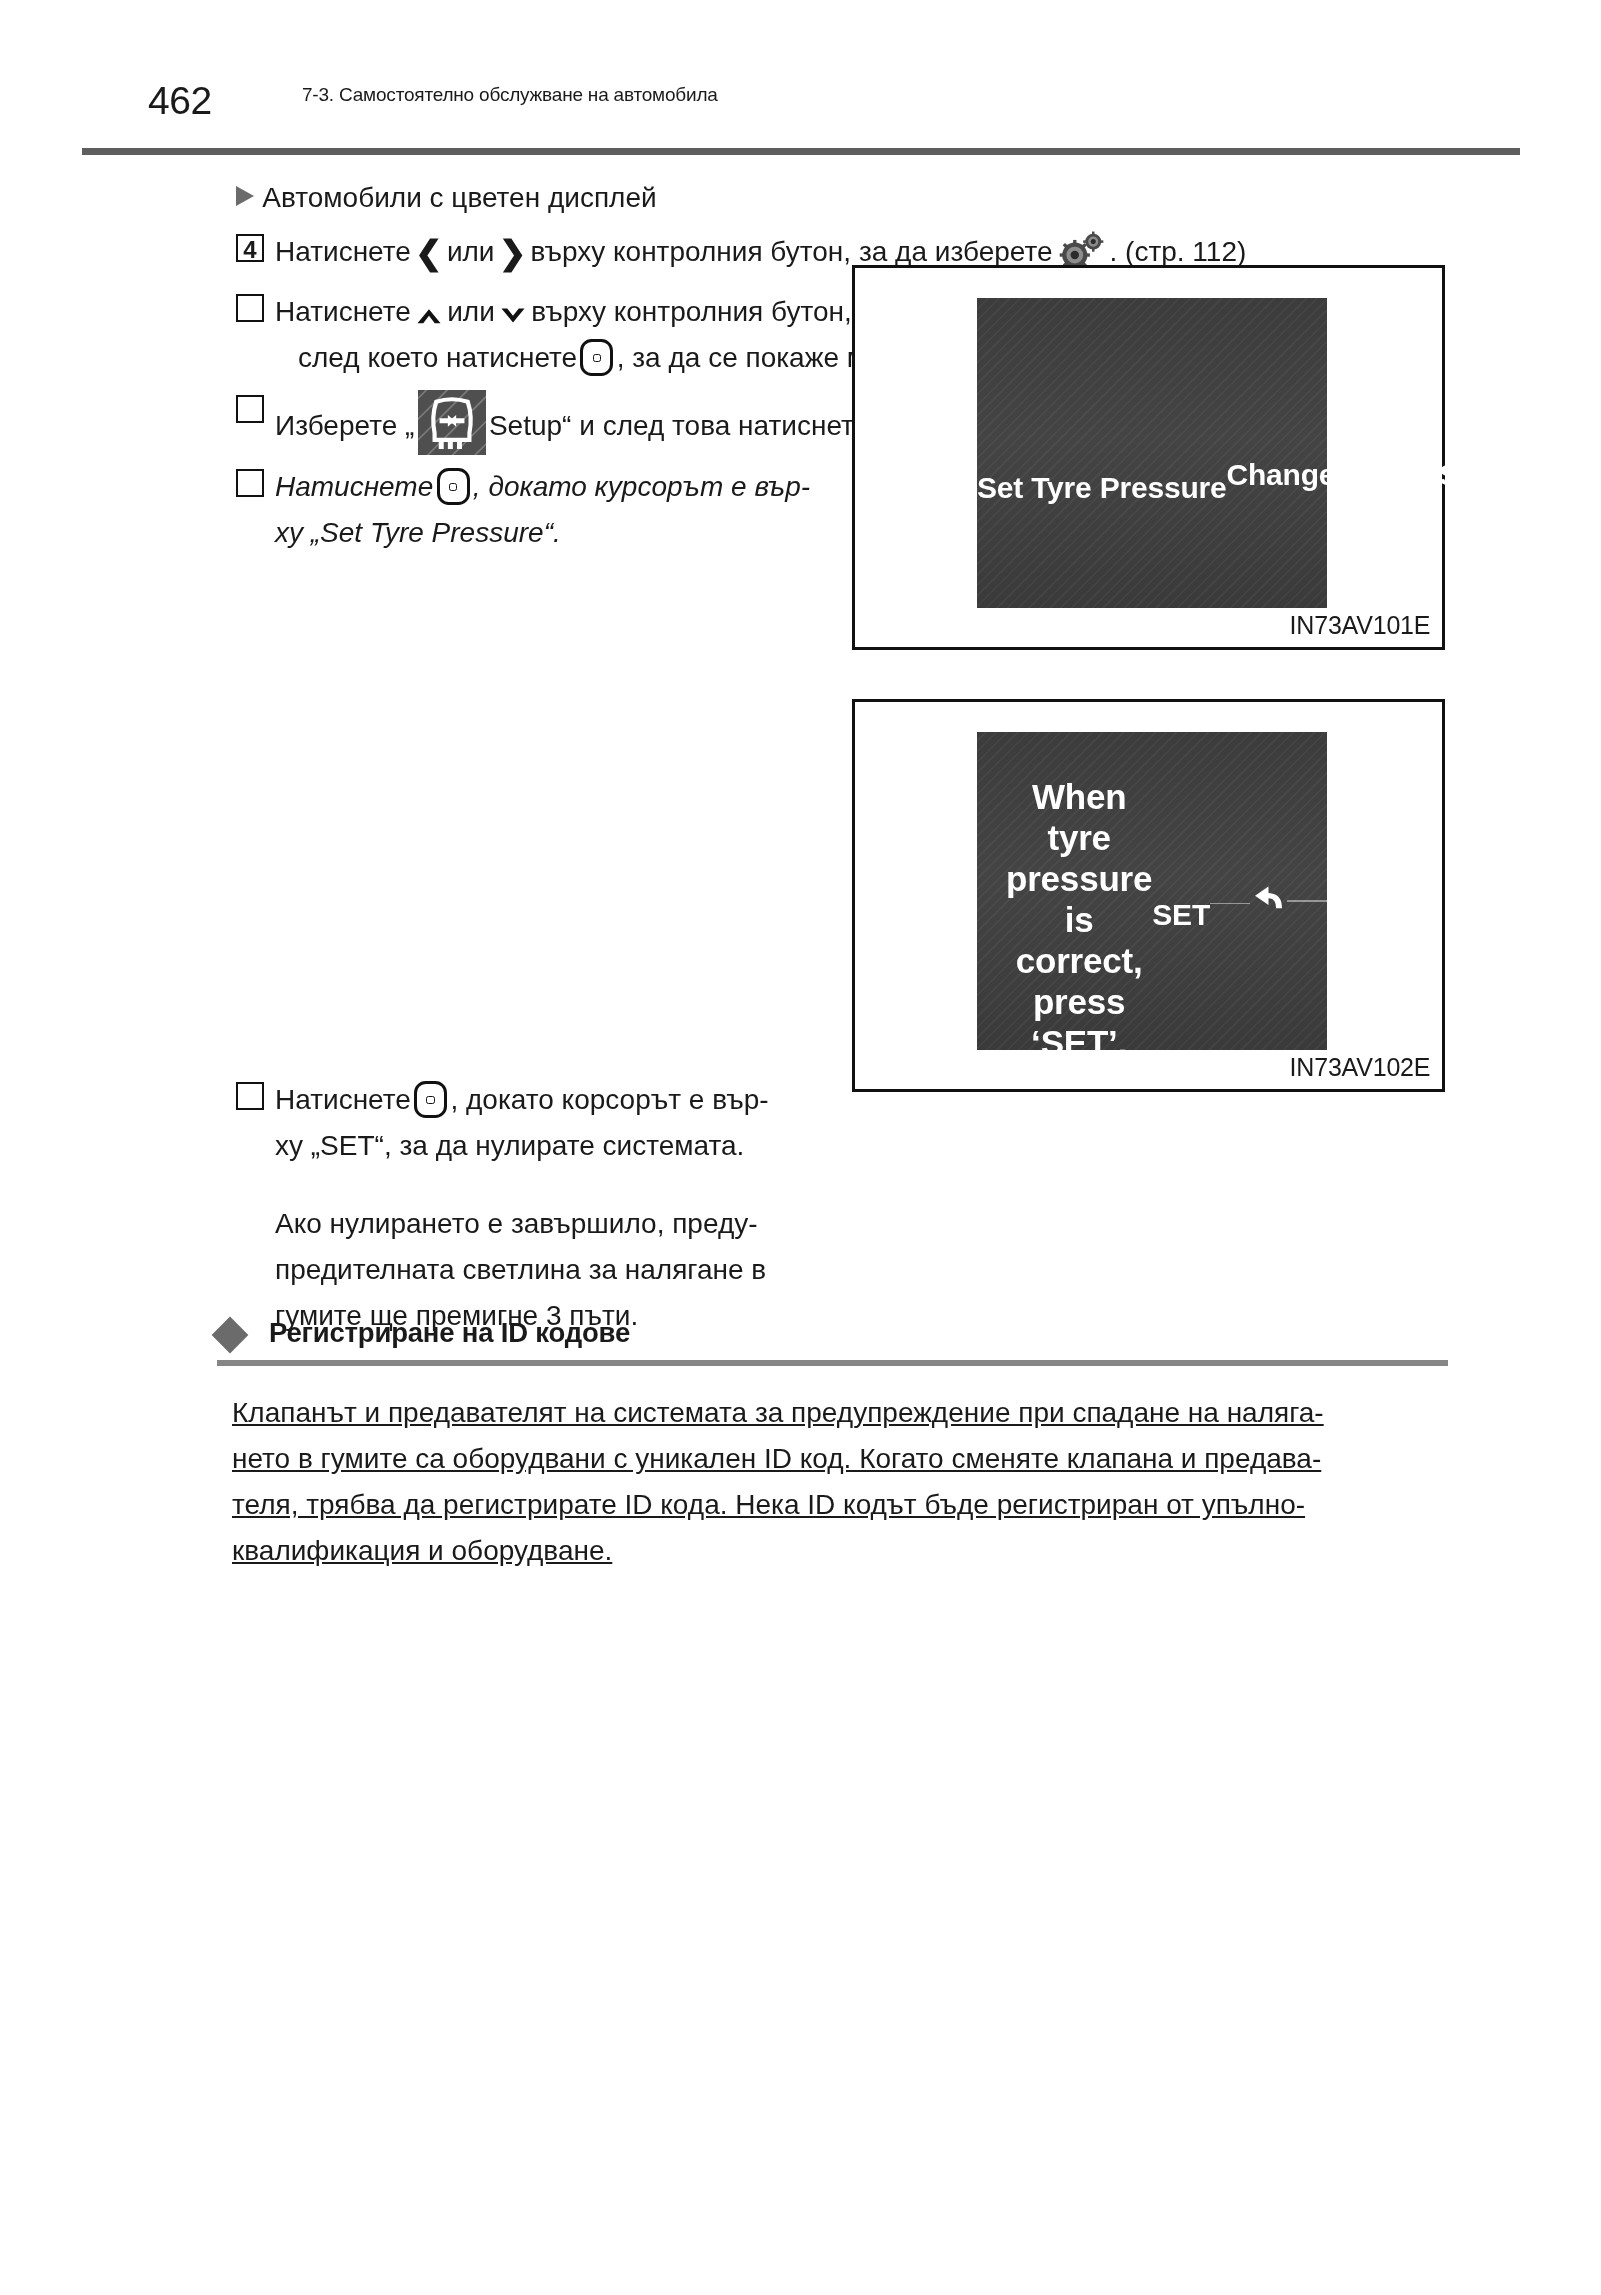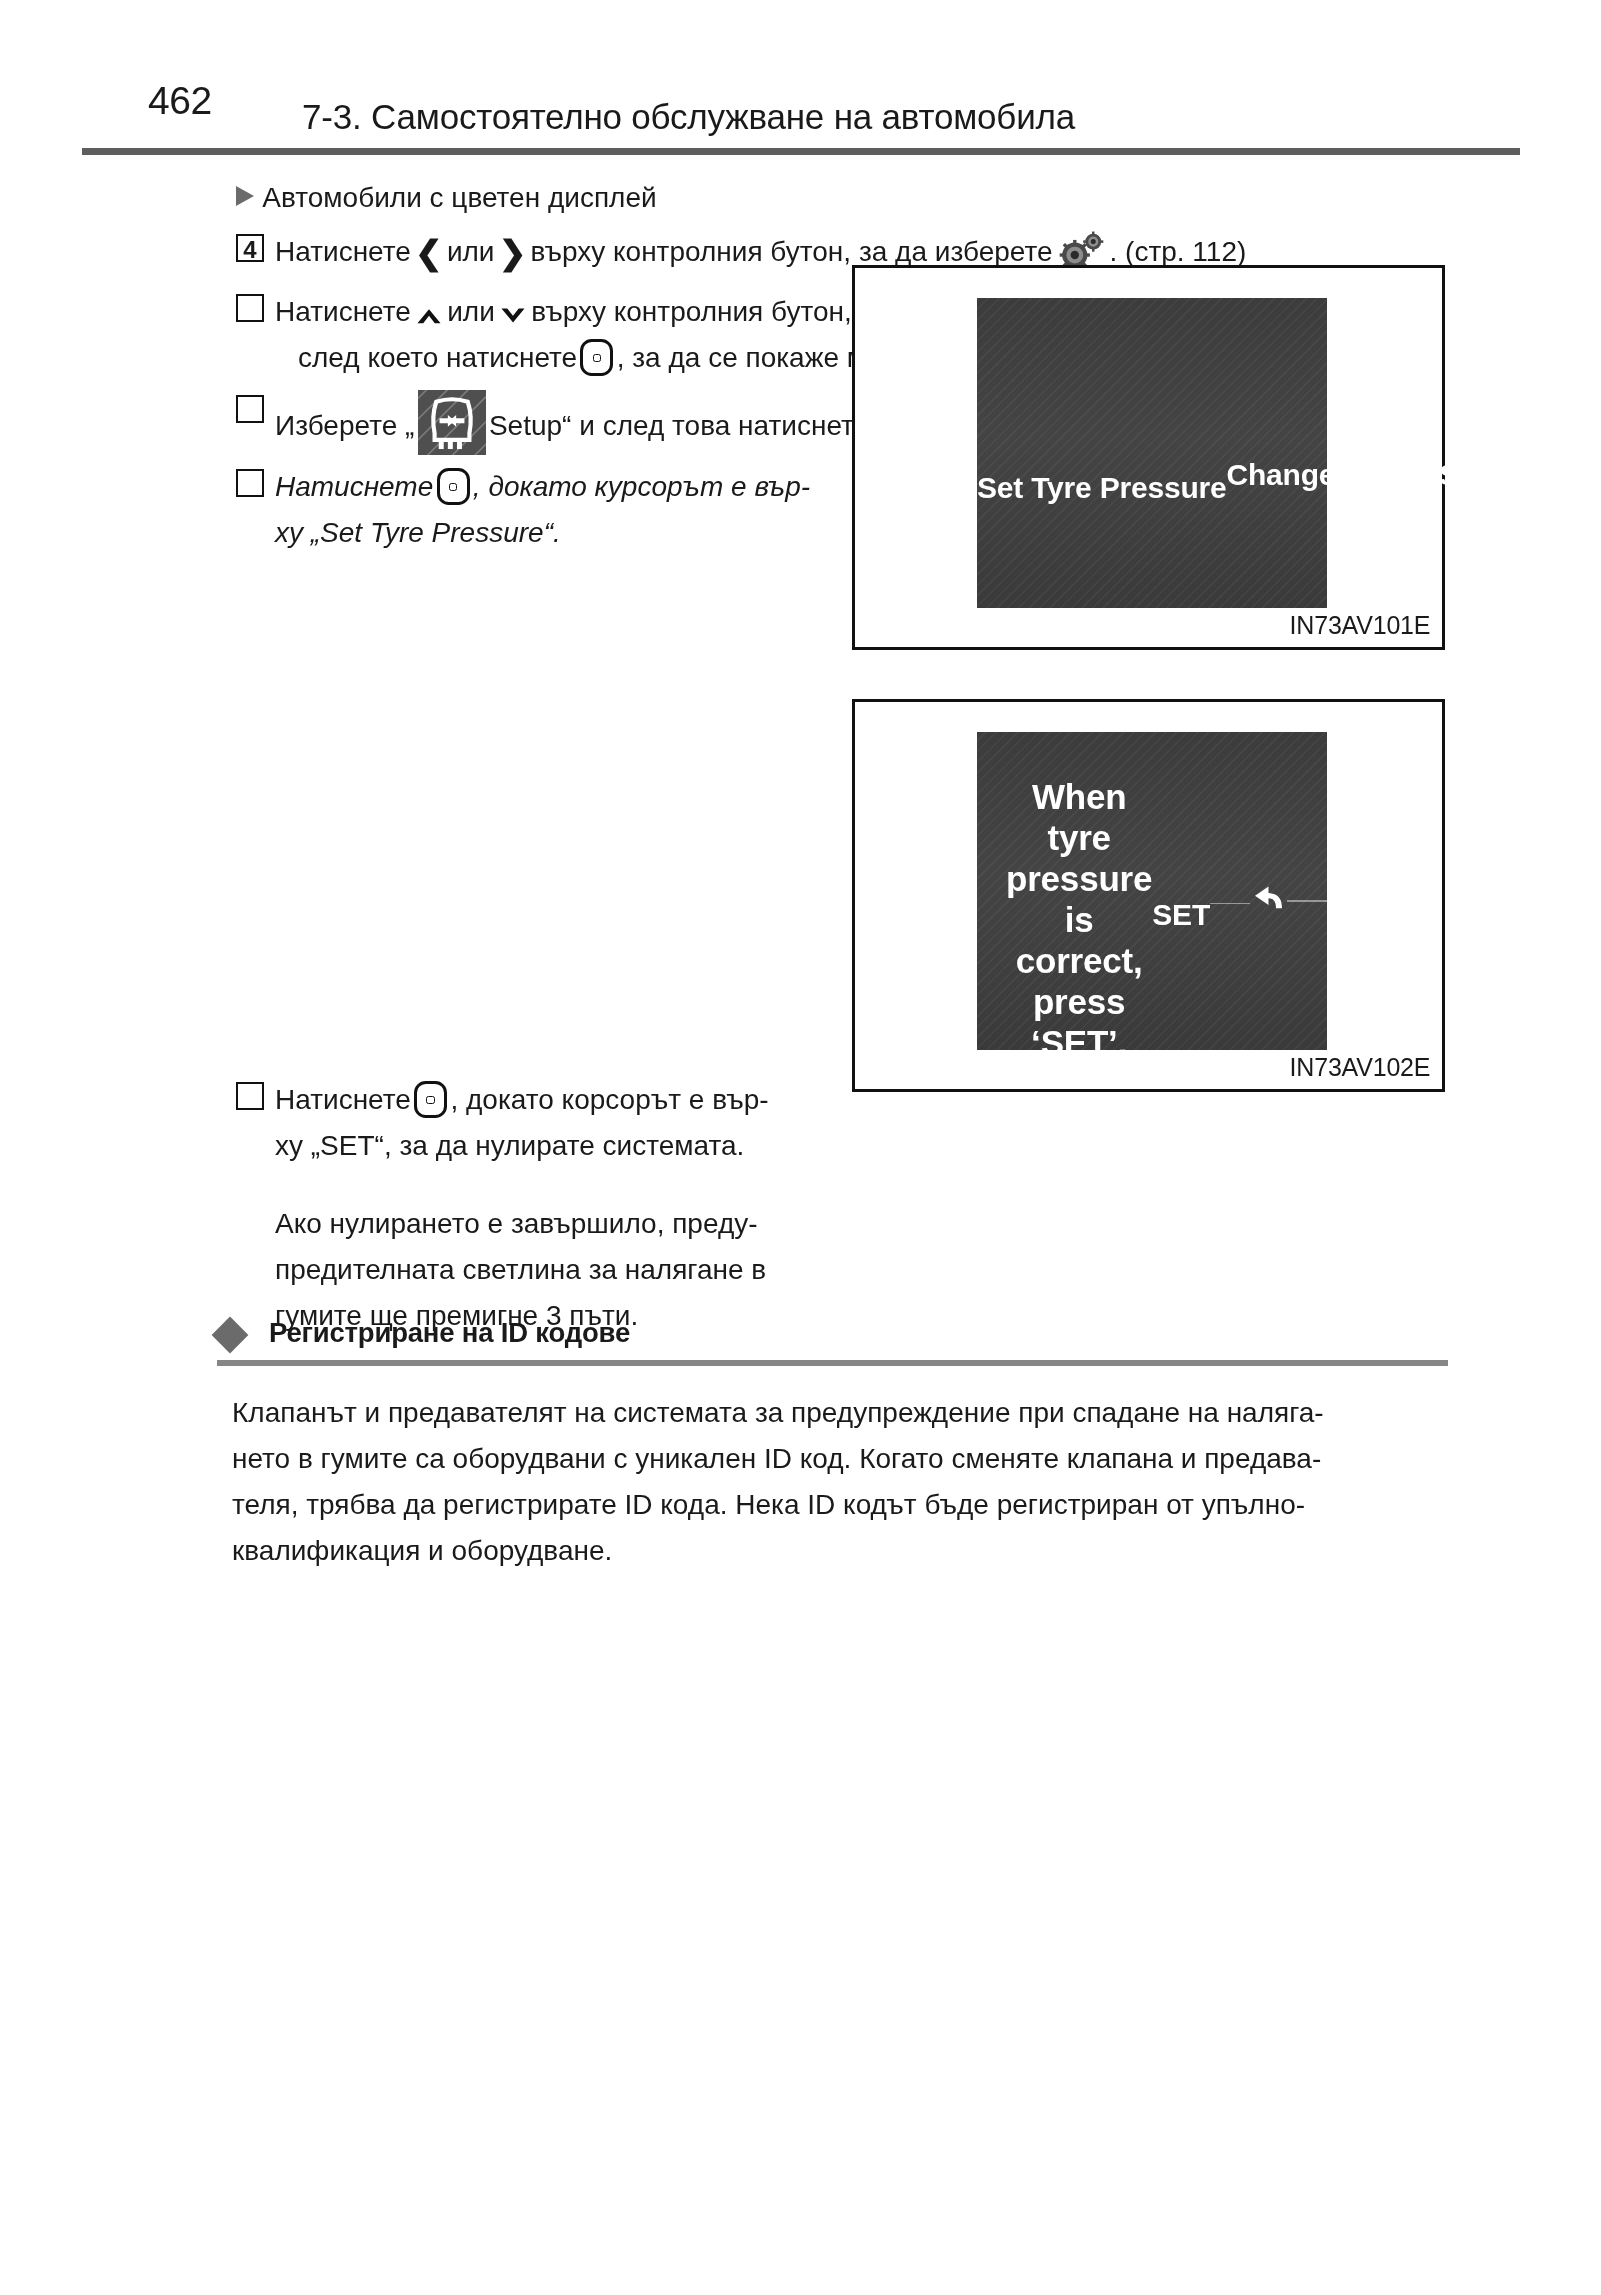--- a/index.html
+++ b/index.html
@@ -28,22 +28,22 @@
     position: absolute;
     left: 148px;
     top: 0px;
     font-size: 39px;
     font-weight: normal;
     letter-spacing: -0.4px;
   }
   .header-title {
     position: absolute;
     left: 302px;
-    top: 18px;
-    font-size: 35px;
+    top: 5px;
+    font-size: 19px;
     font-weight: normal;
     letter-spacing: -0.2px;
   }
   .header-rule {
     position: absolute;
     top: 148px;
     left: 82px;
     width: 1438px;
     height: 6.7px;
     background: #5e5e5e;
@@ -236,20 +236,21 @@
     height: 5.8px;
     background: #868686;
   }
 
   
   .body-para {
     position: absolute;
     font-size: 28px;
     line-height: 46px;
     text-align: justify;
+    text-decoration: underline;
   }
   .para-line { white-space: nowrap; }
 </style>
 </head>
 <body>
 
 <div class="page-header">
   <div class="page-number">462</div>
   <div class="header-title">7-3. Самостоятелно обслужване на автомобила</div>
 </div>

